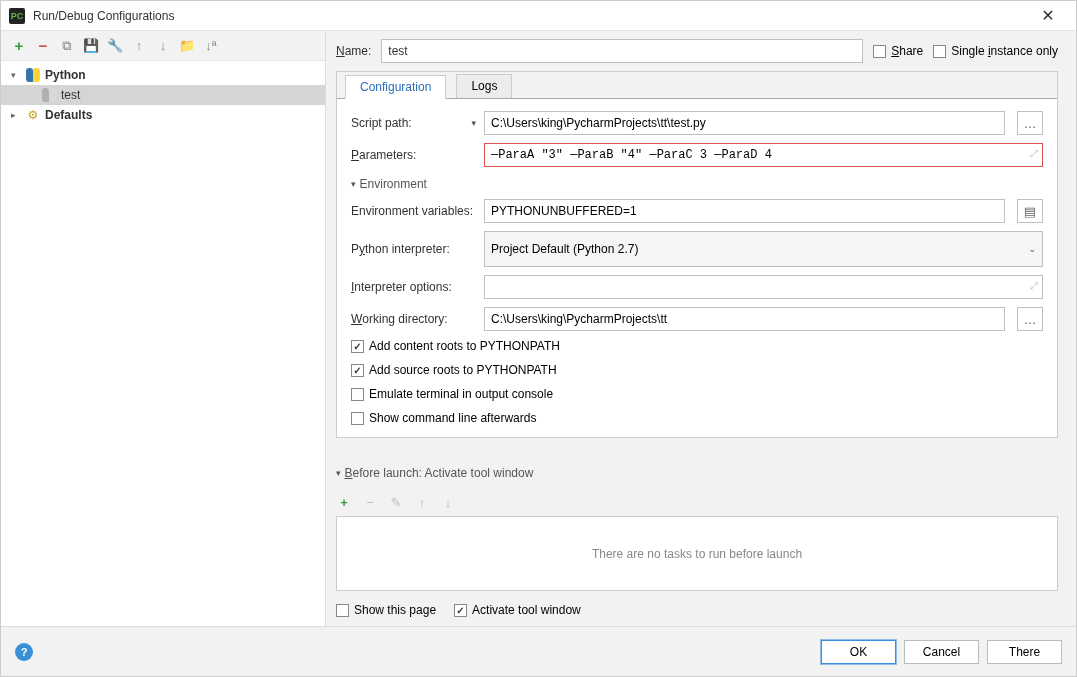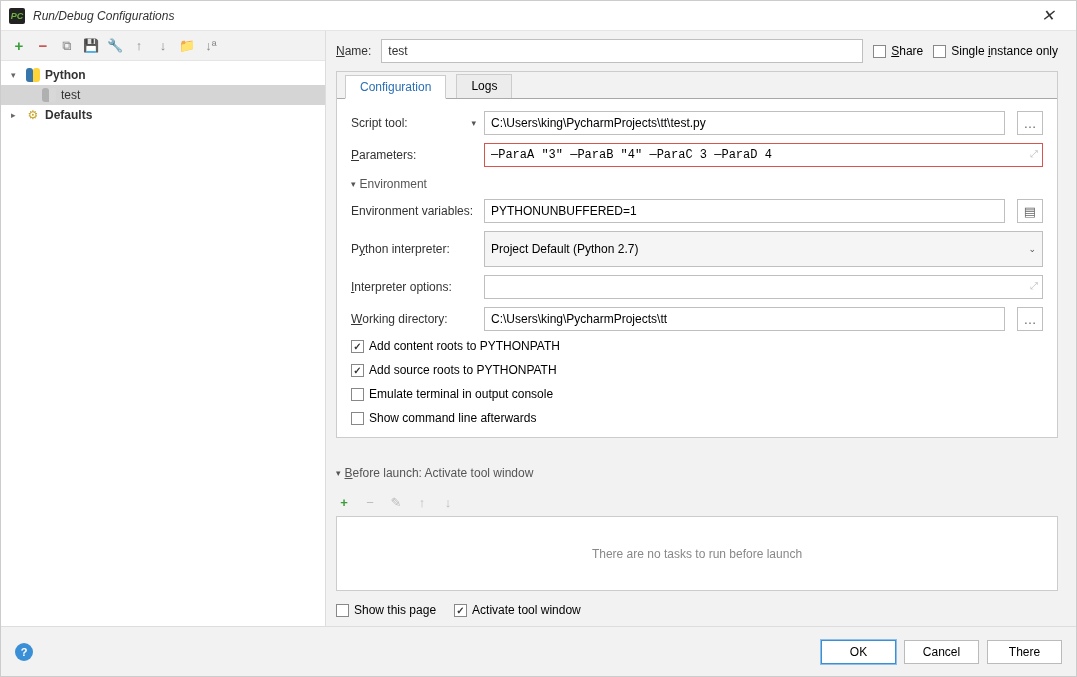--- a/index.html
+++ b/index.html
@@ -1,18 +1,18 @@
 <!DOCTYPE html>
 <html><head>
 <meta charset="utf-8">
 <style>
 * { box-sizing: border-box; margin: 0; padding: 0; font-family: "Segoe UI", Tahoma, sans-serif; font-size: 12px; }
 body { background: #f2f2f2; width: 1077px; height: 677px; overflow: hidden; }
 .window { width: 1077px; height: 677px; background: #f2f2f2; display: flex; flex-direction: column; border: 1px solid #ccc; }
-.titlebar { height: 30px; display: flex; align-items: center; padding: 0 8px; background: #fff; border-bottom: 1px solid #e5e5e5; font-style: italic; }
+.titlebar { height: 30px; display: flex; align-items: center; padding: 0 8px; background: #fff; border-bottom: 1px solid #e5e5e5; }
 .titlebar-icon { width: 16px; height: 16px; background: #222; color: #6db33f; font-size: 9px; font-weight: bold; display: flex; align-items: center; justify-content: center; margin-right: 8px; border-radius: 2px; }
 .titlebar-title { flex: 1; color: #333; }
 .titlebar-close { width: 40px; height: 30px; display: flex; align-items: center; justify-content: center; font-size: 16px; color: #333; cursor: pointer; }
 .content { flex: 1; display: flex; background: #f2f2f2; }
 .sidebar { width: 325px; background: #fff; display: flex; flex-direction: column; border-right: 1px solid #ddd; }
 .toolbar-left { height: 30px; display: flex; align-items: center; gap: 8px; padding: 0 10px; border-bottom: 1px solid #e5e5e5; background: #f2f2f2; }
 .tbicon { width: 16px; height: 16px; display: flex; align-items: center; justify-content: center; font-size: 13px; cursor: pointer; color: #888; }
 .tbicon.green { color: #3a9d3a; font-weight: bold; font-size: 15px; }
 .tbicon.red { color: #c94f4f; font-weight: bold; font-size: 15px; }
 .tree { flex: 1; padding-top: 4px; }
@@ -141,21 +141,21 @@
 
       <div class="tabs-panel">
         <div class="tabs">
           <div class="tab active">Configuration</div>
           <div class="tab">Logs</div>
         </div>
         <div class="tab-body">
 
           <div class="formrow">
             <div class="formlabel">
-              <span>Script tool:</span>
+              <span>Script path:</span>
               <span class="droparrow">▾</span>
             </div>
             <div class="formfield">
               <input value="C:\Users\king\PycharmProjects\tt\test.py" style="">
             </div>
             <div class="smallbtn">…</div>
           </div>
 
           <div class="formrow">
             <div class="formlabel"><u>P</u>arameters:</div>

